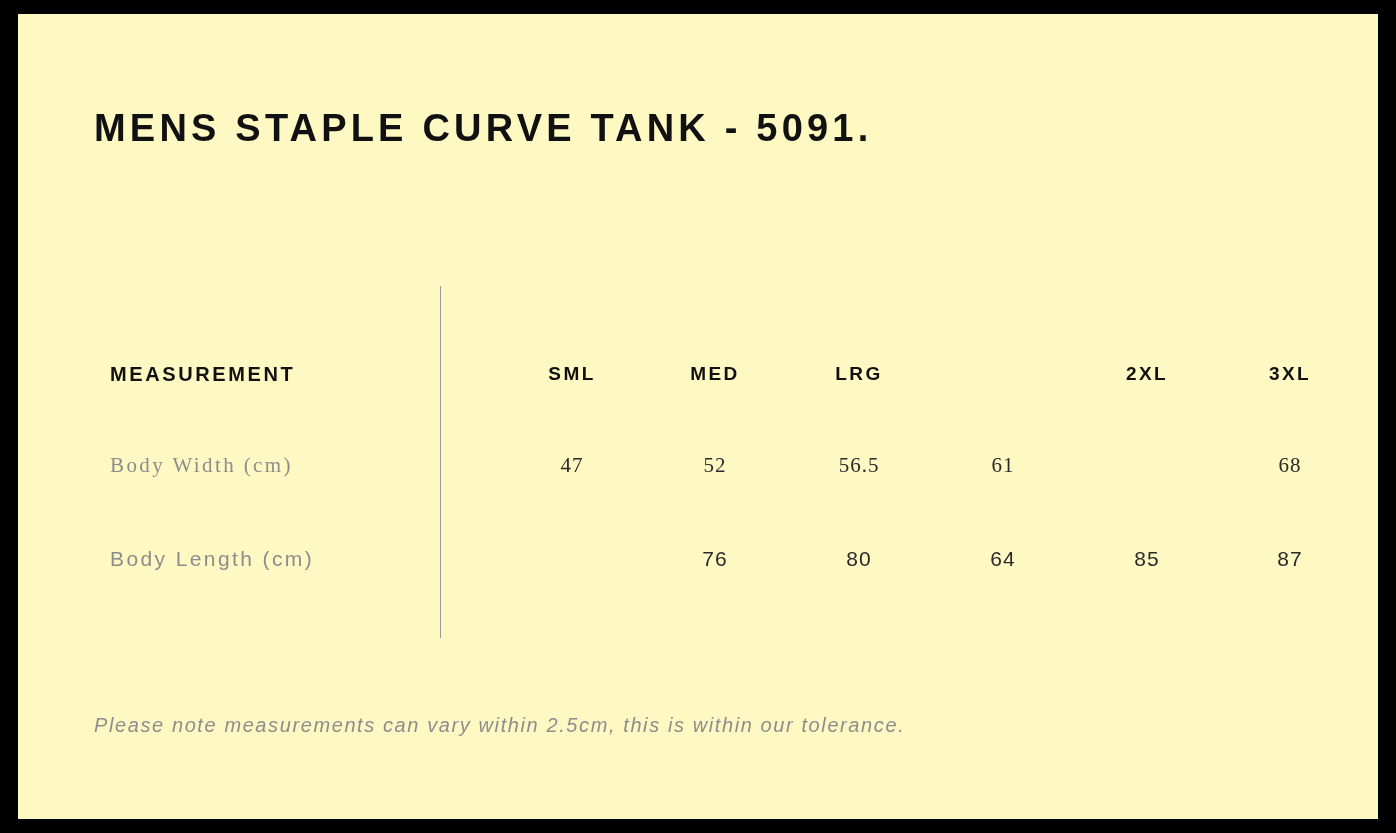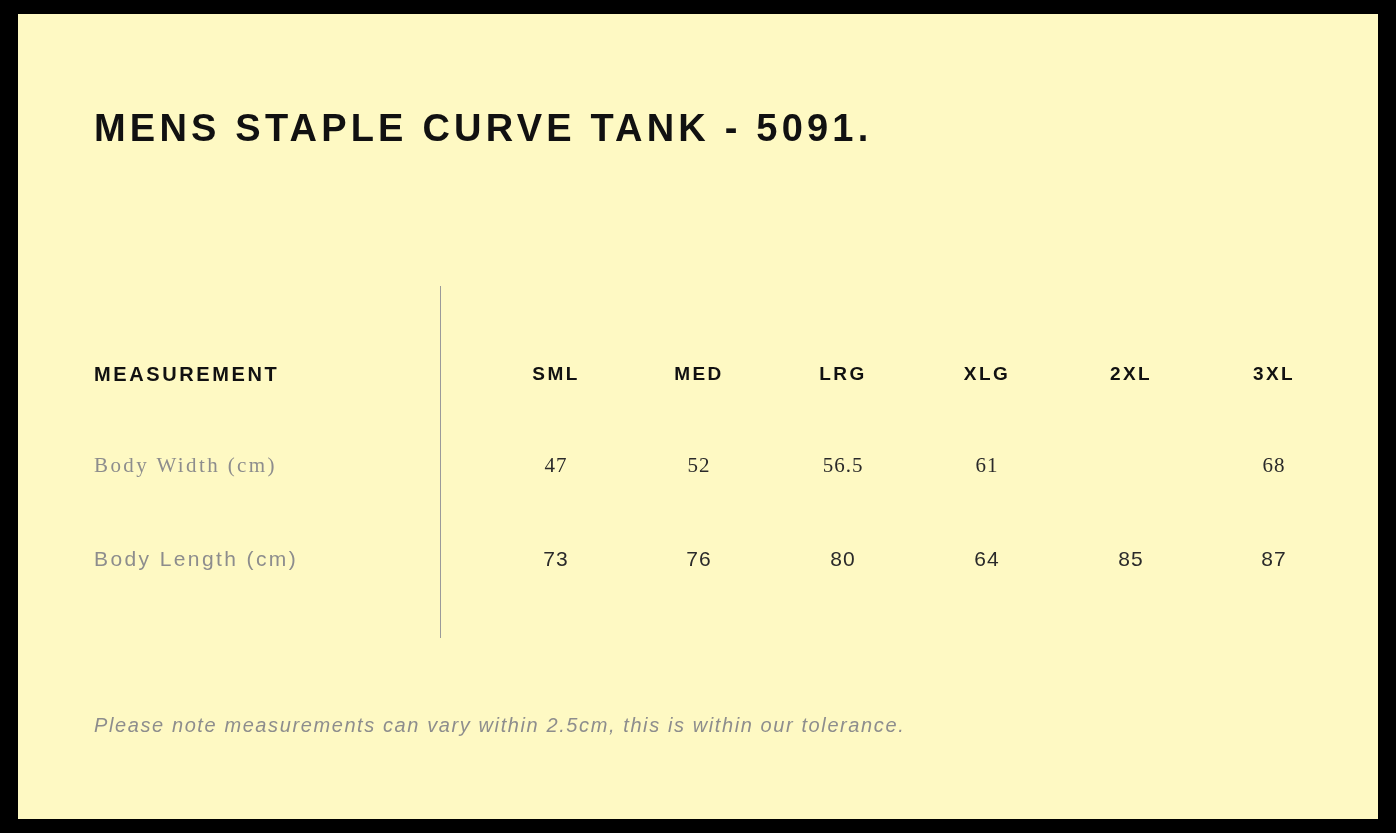--- a/index.html
+++ b/index.html
@@ -35,21 +35,21 @@
   .vline {
     position: absolute;
     left: 422px;
     top: 272px;
     width: 1px;
     height: 352px;
     background: #9a9a9a;
   }
   .table {
     position: absolute;
-    left: 0;
+    left: 16px;
     top: 0;
     width: 100%;
     height: 100%;
   }
   .row {
     position: absolute;
     left: 0;
     width: 100%;
     height: 40px;
   }
@@ -119,37 +119,35 @@
 
   <div class="vline"></div>
 
   <div class="table">
 
     <div class="row row-head">
       <div class="label label-head">MEASUREMENT</div>
       <div class="cell cell-head c1">MED</div>
       <div class="cell cell-head c0">SML</div>
       <div class="cell cell-head c2">LRG</div>
-      <div class="cell cell-head c3">XLG</div>
       <div class="cell cell-head c4">2XL</div>
       <div class="cell cell-head c5">3XL</div>
     </div>
 
     <div class="row row-0">
       <div class="label label-body">Body Width (cm)</div>
       <div class="cell c0">47</div>
       <div class="cell c1">52</div>
       <div class="cell c2">56.5</div>
       <div class="cell c3">61</div>
       <div class="cell c5">68</div>
     </div>
 
     <div class="row row-1">
       <div class="label label-body">Body Length (cm)</div>
-      <div class="cell c0">73</div>
       <div class="cell c1">76</div>
       <div class="cell c2">80</div>
       <div class="cell c3">64</div>
       <div class="cell c4">85</div>
       <div class="cell c5">87</div>
     </div>
 
   </div>
 
   <div class="note">Please note measurements can vary within 2.5cm, this is within our tolerance.</div>

